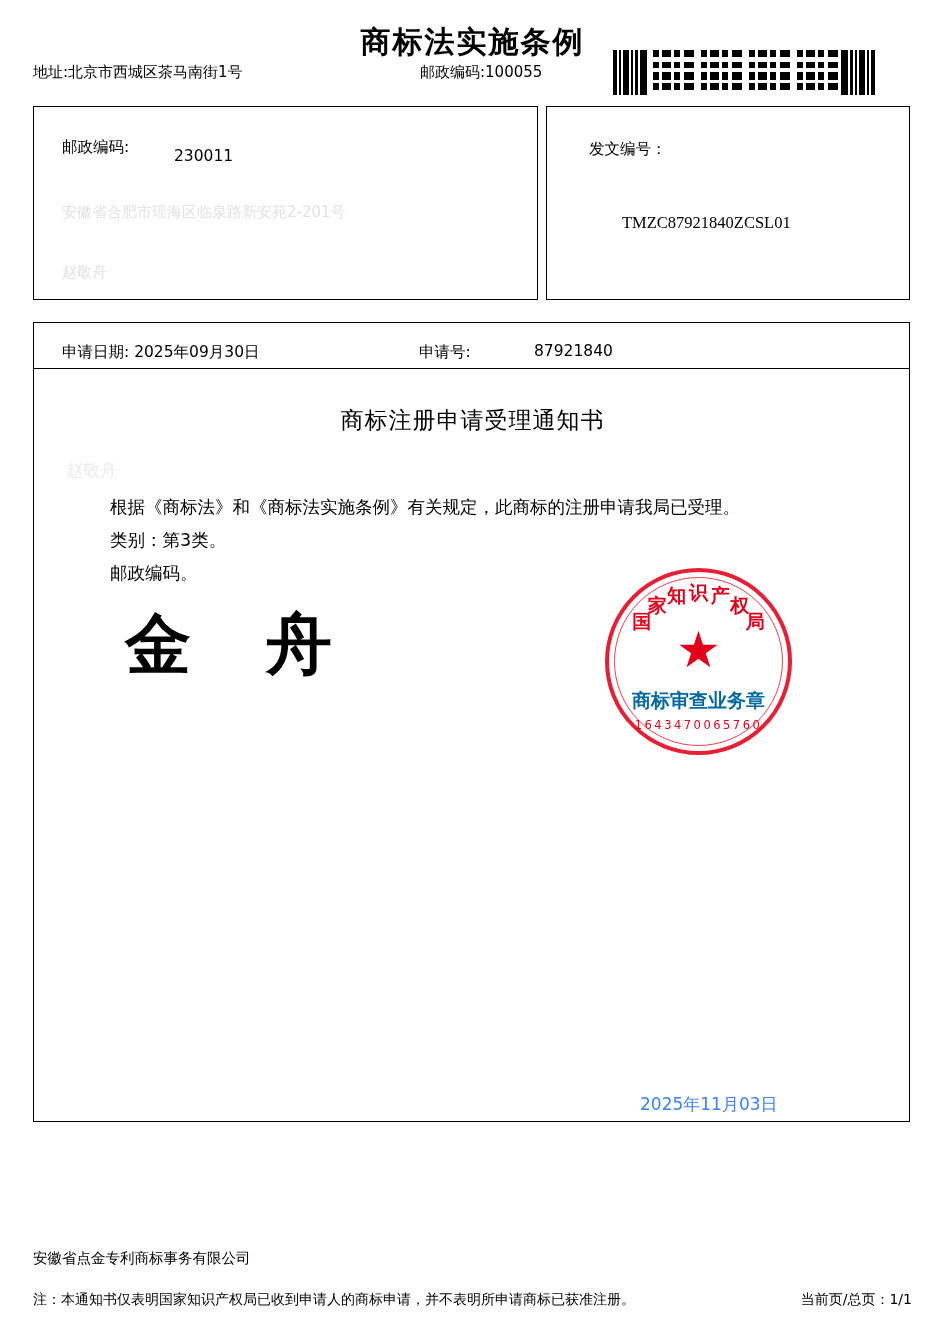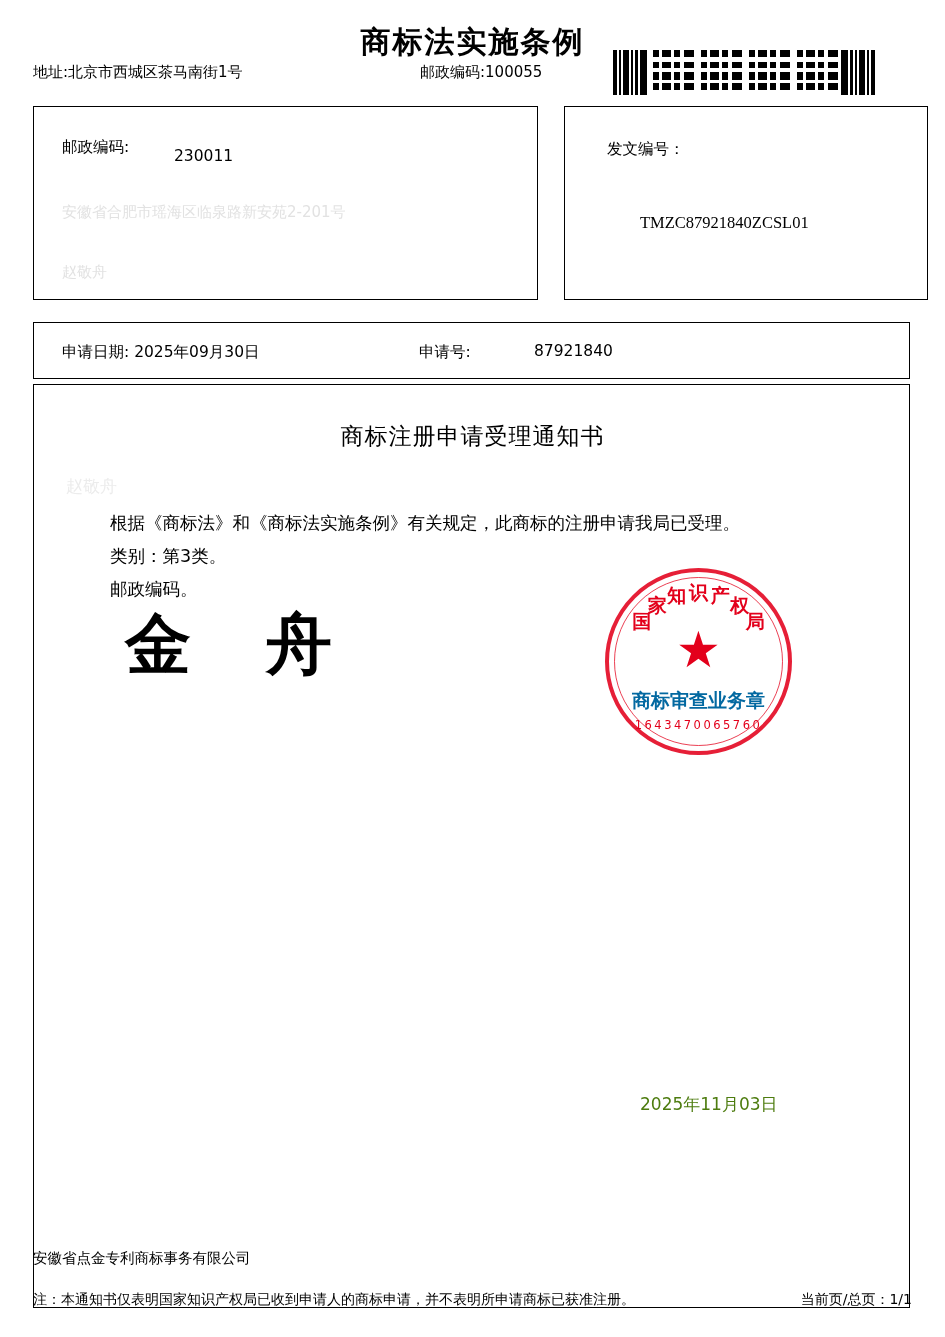--- a/index.html
+++ b/index.html
@@ -68,23 +68,23 @@
   }
 
   
   .box {
     position: absolute;
     border: 1.5px solid #000;
     box-sizing: border-box;
     background: #fff;
   }
   #box-addressee { left: 33px; top: 106px; width: 505px; height: 194px; }
-  #box-docno     { left: 564px; top: 106px; width: 364px; height: 194px; }
+  #box-docno     { left: 546px; top: 106px; width: 364px; height: 194px; }
   #box-appinfo   { left: 33px; top: 322px; width: 877px; height: 57px; }
-  #box-body      { left: 33px; top: 384px; width: 877px; height: 924px; }
+  #box-body      { left: 33px; top: 368px; width: 877px; height: 754px; }
 
   .lbl {
     position: absolute;
     font-size: 15.5px;
     font-family: "DejaVu Sans", sans-serif;
     white-space: nowrap;
   }
   .faded {
     color: #e2e2e2;
   }
@@ -204,21 +204,21 @@
     font-size: 11.5px;
     letter-spacing: 2.5px;
     font-family: "DejaVu Sans", sans-serif;
   }
   #seal-date {
     position: absolute;
     left: 640px;
     top: 1093px;
     font-size: 17px;
     font-family: "DejaVu Sans", sans-serif;
-    color: #4d7c0f;
+    color: #3b82f6;
   }
 
   
   #agency {
     position: absolute;
     left: 33px;
     top: 1249px;
     font-size: 14.5px;
     font-family: "DejaVu Sans", sans-serif;
   }

